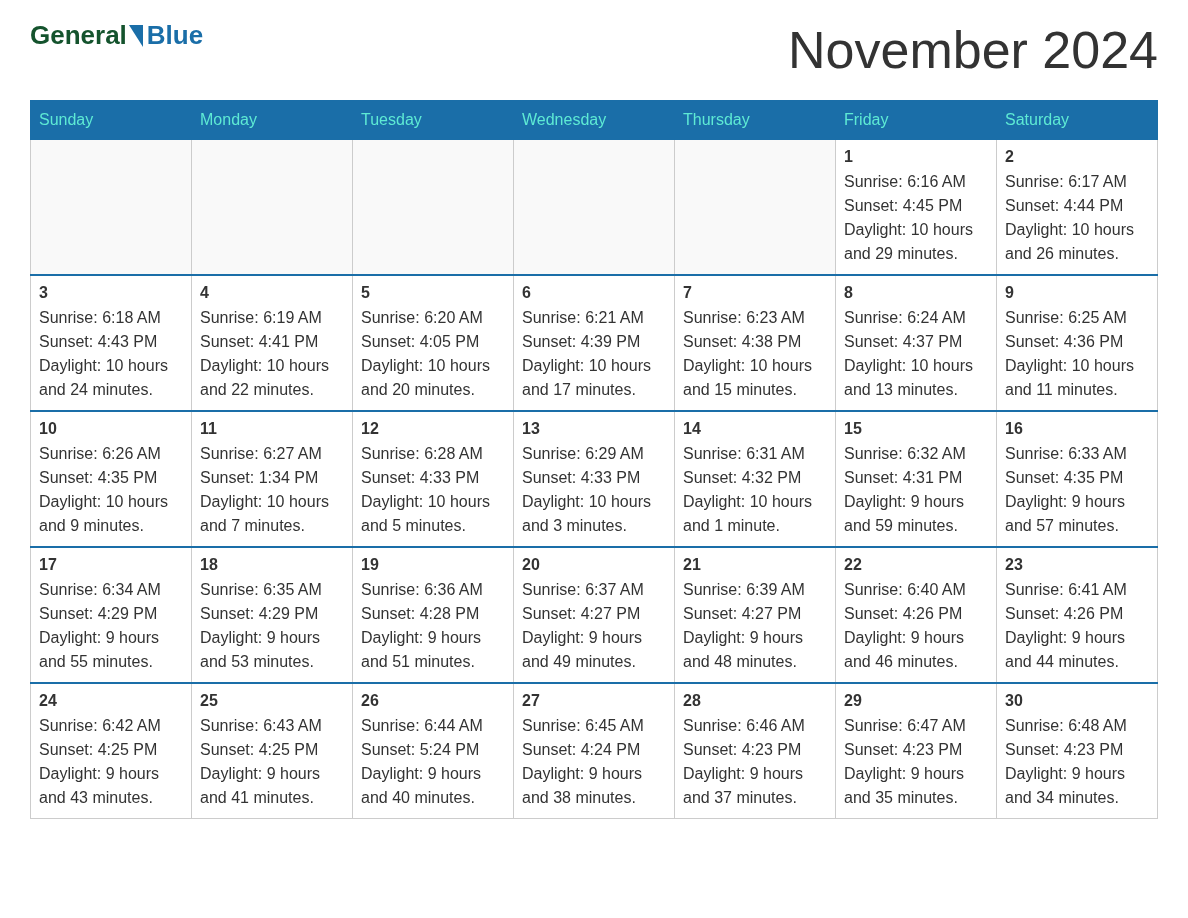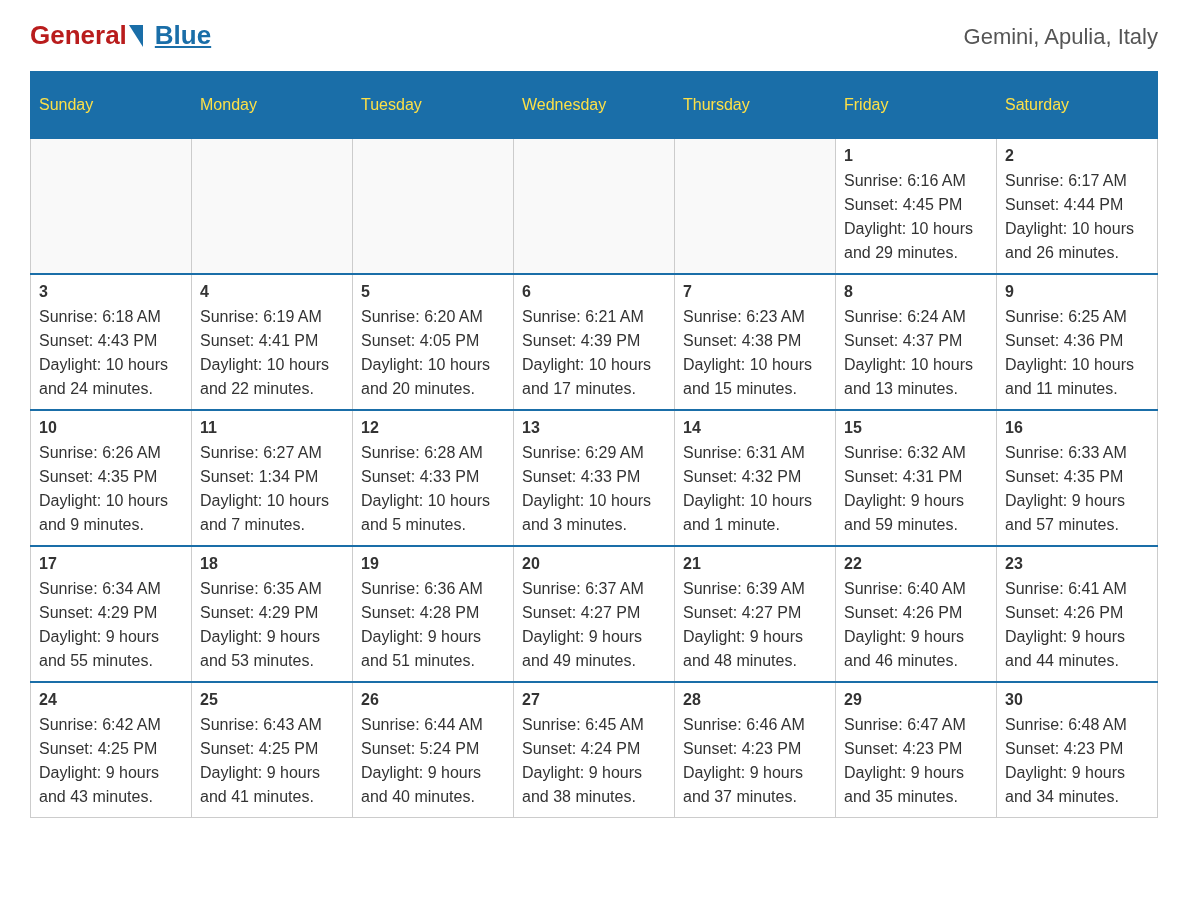--- a/index.html
+++ b/index.html
@@ -21,37 +21,36 @@
       flex-direction: column;
       align-items: flex-start;
     }
     .logo-text {
       display: flex;
       align-items: center;
     }
     .logo-general {
       font-size: 26px;
       font-weight: bold;
-      color: #b91c1c;
+      color: #14532d;
     }
     .logo-blue-tri {
       width: 0;
       height: 0;
       border-left: 14px solid transparent;
       border-right: 0px solid transparent;
       border-top: 22px solid #1a6ea8;
       display: inline-block;
       margin-left: 2px;
     }
     .logo-blue {
       font-size: 26px;
       font-weight: bold;
       color: #1a6ea8;
-      margin-left: 12px;
-      text-decoration: underline;
+      margin-left: 4px;
     }
     .title-section {
       text-align: right;
     }
     .calendar-title {
       font-size: 52px;
       font-weight: normal;
       color: #333;
     }
     .calendar-subtitle {
@@ -59,22 +58,22 @@
       color: #555;
       margin-top: 4px;
     }
     .calendar-table {
       width: 100%;
       border-collapse: collapse;
       border: 1px solid #999;
     }
     .calendar-table th {
       background-color: #1a6ea8;
-      color: #fde047;
-      padding: 24px 8px;
+      color: #5eead4;
+      padding: 10px 8px;
       font-size: 16px;
       font-weight: normal;
       text-align: left;
       border: 1px solid #1a6ea8;
     }
     .calendar-table td {
       vertical-align: top;
       padding: 8px;
       border: 1px solid #ccc;
       width: 14.28%;
@@ -105,21 +104,21 @@
 
 <div class="header">
   <div class="logo">
     <div class="logo-text">
       <span class="logo-general">General</span>
       <span class="logo-blue-tri"></span>
       <span class="logo-blue">Blue</span>
     </div>
   </div>
   <div class="title-section">
-    <div class="calendar-subtitle">Gemini, Apulia, Italy</div>
+    <div class="calendar-title">November 2024</div>
   </div>
 </div>
 
 <table class="calendar-table">
   <thead>
     <tr>
     <th>Sunday</th>
         <th>Monday</th>
         <th>Tuesday</th>
         <th>Wednesday</th>

